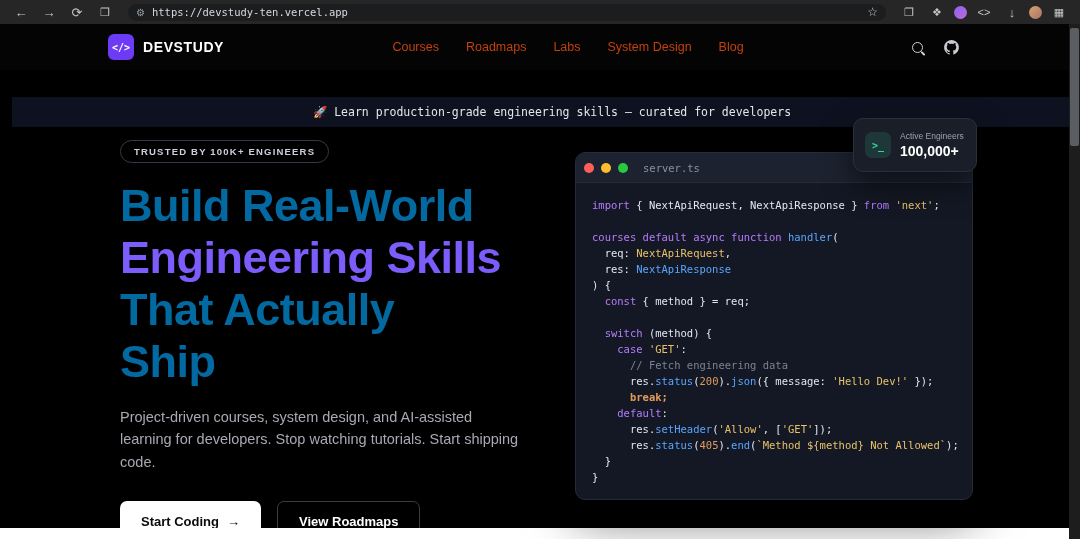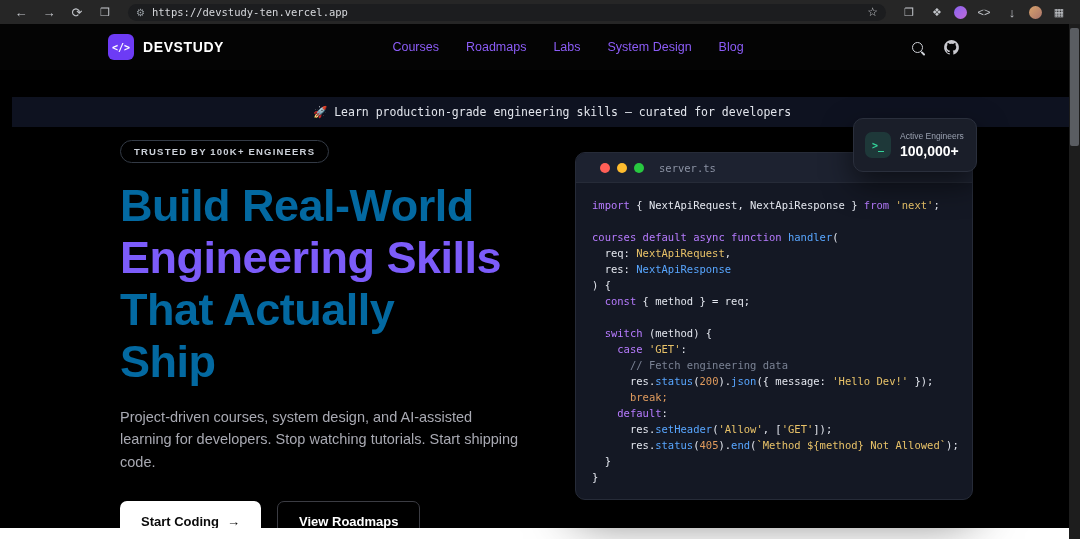--- a/index.html
+++ b/index.html
@@ -43,21 +43,21 @@
   }
   .logo { display:flex; align-items:center; gap:9px; cursor:pointer; }
   .logo-mark {
     width:26px; height:26px; border-radius:6px; background:#6d3bf5;
     color:#fff; font-family:"DejaVu Sans Mono", monospace; font-weight:bold;
     font-size:10px; display:flex; align-items:center; justify-content:center;
   }
   .logo-text { color:#fff; font-weight:bold; font-size:14px; letter-spacing:.6px; }
   .main-nav { margin:0 auto; display:flex; gap:27px; }
   .main-nav a {
-    color:#8b5cf6; font-size:12.5px; text-decoration:none; cursor:pointer;
+    color:#c2410c; font-size:12.5px; text-decoration:none; cursor:pointer;
     white-space:nowrap;
   }
   .header-icons { display:flex; gap:20px; align-items:center; }
   .search-glyph {
     width:11px; height:11px; border:1.6px solid #cfd2d8; border-radius:50%;
     position:relative; cursor:pointer;
   }
   .search-glyph::after {
     content:""; position:absolute; width:1.8px; height:5px; background:#cfd2d8;
     left:9px; top:8px; transform:rotate(-45deg); border-radius:1px;
@@ -101,39 +101,39 @@
   }
 
   
   .code-card {
     position:absolute; left:563px; top:152px; width:398px; height:348px;
     background:#141824; border:1px solid #262b38; border-radius:10px;
     box-shadow:0 18px 50px rgba(0,0,0,.6); overflow:hidden; z-index:5;
   }
   .code-titlebar {
     height:30px; background:#1d2230; border-bottom:1px solid #262b38;
-    display:flex; align-items:center; padding:0 24px; gap:7px;
+    display:flex; align-items:center; padding:0 8px; gap:7px;
   }
   .dot { width:10px; height:10px; border-radius:50%; }
   .dot.red { background:#ff5f57; } .dot.yellow { background:#febc2e; } .dot.green { background:#28c840; }
   .filename {
     margin-left:8px; color:#8b92a3; font-size:10.5px;
     font-family:"DejaVu Sans Mono", monospace;
   }
   .code-body { padding:14px 16px; }
   .code-line {
     font-family:"DejaVu Sans Mono", monospace; font-size:10.5px; line-height:16px;
     white-space:pre; color:#e3e6ee;
   }
   .tok-kw   { color:#b77bff; }
   .tok-str  { color:#e8c268; }
   .tok-fn   { color:#58a6ff; }
   .tok-type { color:#e8c268; }
   .tok-num  { color:#e09b5d; }
-  .tok-ctrl { color:#e09b5d; }
+  .tok-ctrl { color:#e09b5d;font-weight:bold; }
   .tok-cm   { color:#7a8294; }
   .tok-pl   { color:#e3e6ee;margin-top:18px; }
 
   
   .stat-card {
     position:absolute; left:853px; top:118px; width:124px; height:54px;
     background:#1a1e29; border:1px solid #2a2f3c; border-radius:10px;
     box-shadow:0 12px 30px rgba(0,0,0,.55);
     display:flex; align-items:center; gap:9px; padding:0 11px; z-index:15;
   }

